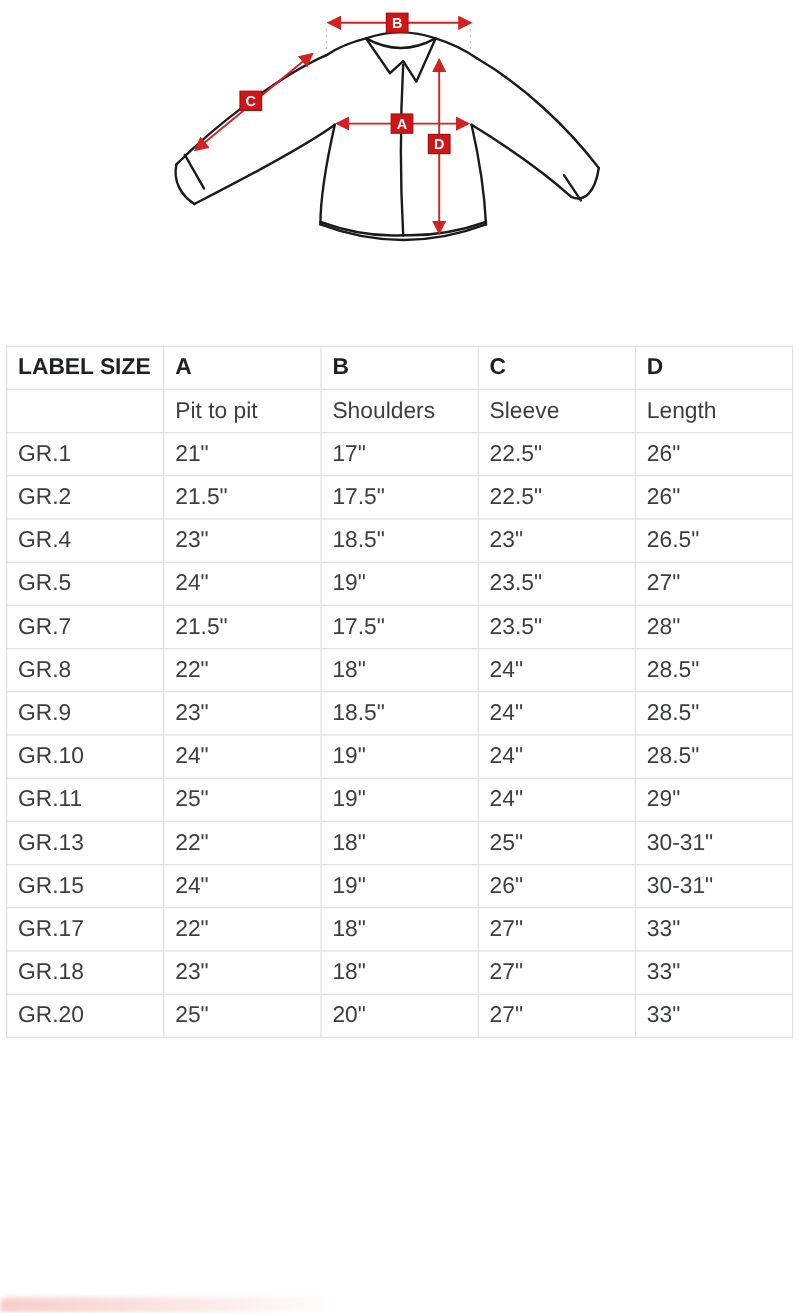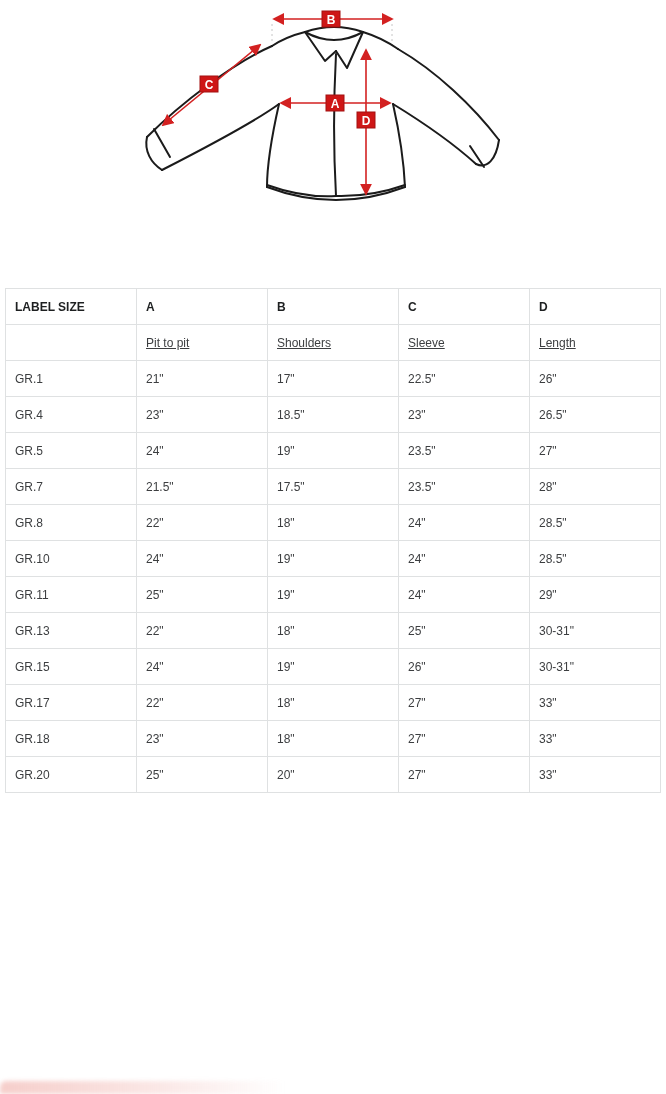--- a/index.html
+++ b/index.html
@@ -18,41 +18,40 @@
   }
 
   .table-wrap {
     margin: 34px 5px 0 5px;
   }
 
   table.size-table {
     width: 100%;
     border-collapse: collapse;
     table-layout: fixed;
-    font-size: 12px;
+    font-size: 19px;
     margin-top: 48px;
   }
   table.size-table th,
   table.size-table td {
     border: 1px solid #dfe1e2;
     height: 36px;
     padding: 0 6px 0 9px;
     text-align: left;
     vertical-align: middle;
     white-space: nowrap;
     overflow: hidden;
   }
   table.size-table th.main {
     font-weight: bold;
     color: #1e2021;
   }
   table.size-table th.sub {
     font-weight: normal;
     color: #3c3e40;
-    text-decoration: underline;
   }
   table.size-table td {
     color: #3c3e40;
   }
 
   .artifact {
     position: absolute;
     left: 0;
     bottom: 0;
     width: 300px;
@@ -157,20 +156,27 @@
     </thead>
     <tbody>
       <tr>
           <td>GR.1</td>
           <td>21"</td>
           <td>17"</td>
           <td>22.5"</td>
           <td>26"</td>
         </tr>
       <tr>
+          <td>GR.2</td>
+          <td>21.5"</td>
+          <td>17.5"</td>
+          <td>22.5"</td>
+          <td>26"</td>
+        </tr>
+      <tr>
           <td>GR.4</td>
           <td>23"</td>
           <td>18.5"</td>
           <td>23"</td>
           <td>26.5"</td>
         </tr>
       <tr>
           <td>GR.5</td>
           <td>24"</td>
           <td>19"</td>
@@ -185,20 +191,27 @@
           <td>28"</td>
         </tr>
       <tr>
           <td>GR.8</td>
           <td>22"</td>
           <td>18"</td>
           <td>24"</td>
           <td>28.5"</td>
         </tr>
       <tr>
+          <td>GR.9</td>
+          <td>23"</td>
+          <td>18.5"</td>
+          <td>24"</td>
+          <td>28.5"</td>
+        </tr>
+      <tr>
           <td>GR.10</td>
           <td>24"</td>
           <td>19"</td>
           <td>24"</td>
           <td>28.5"</td>
         </tr>
       <tr>
           <td>GR.11</td>
           <td>25"</td>
           <td>19"</td>

